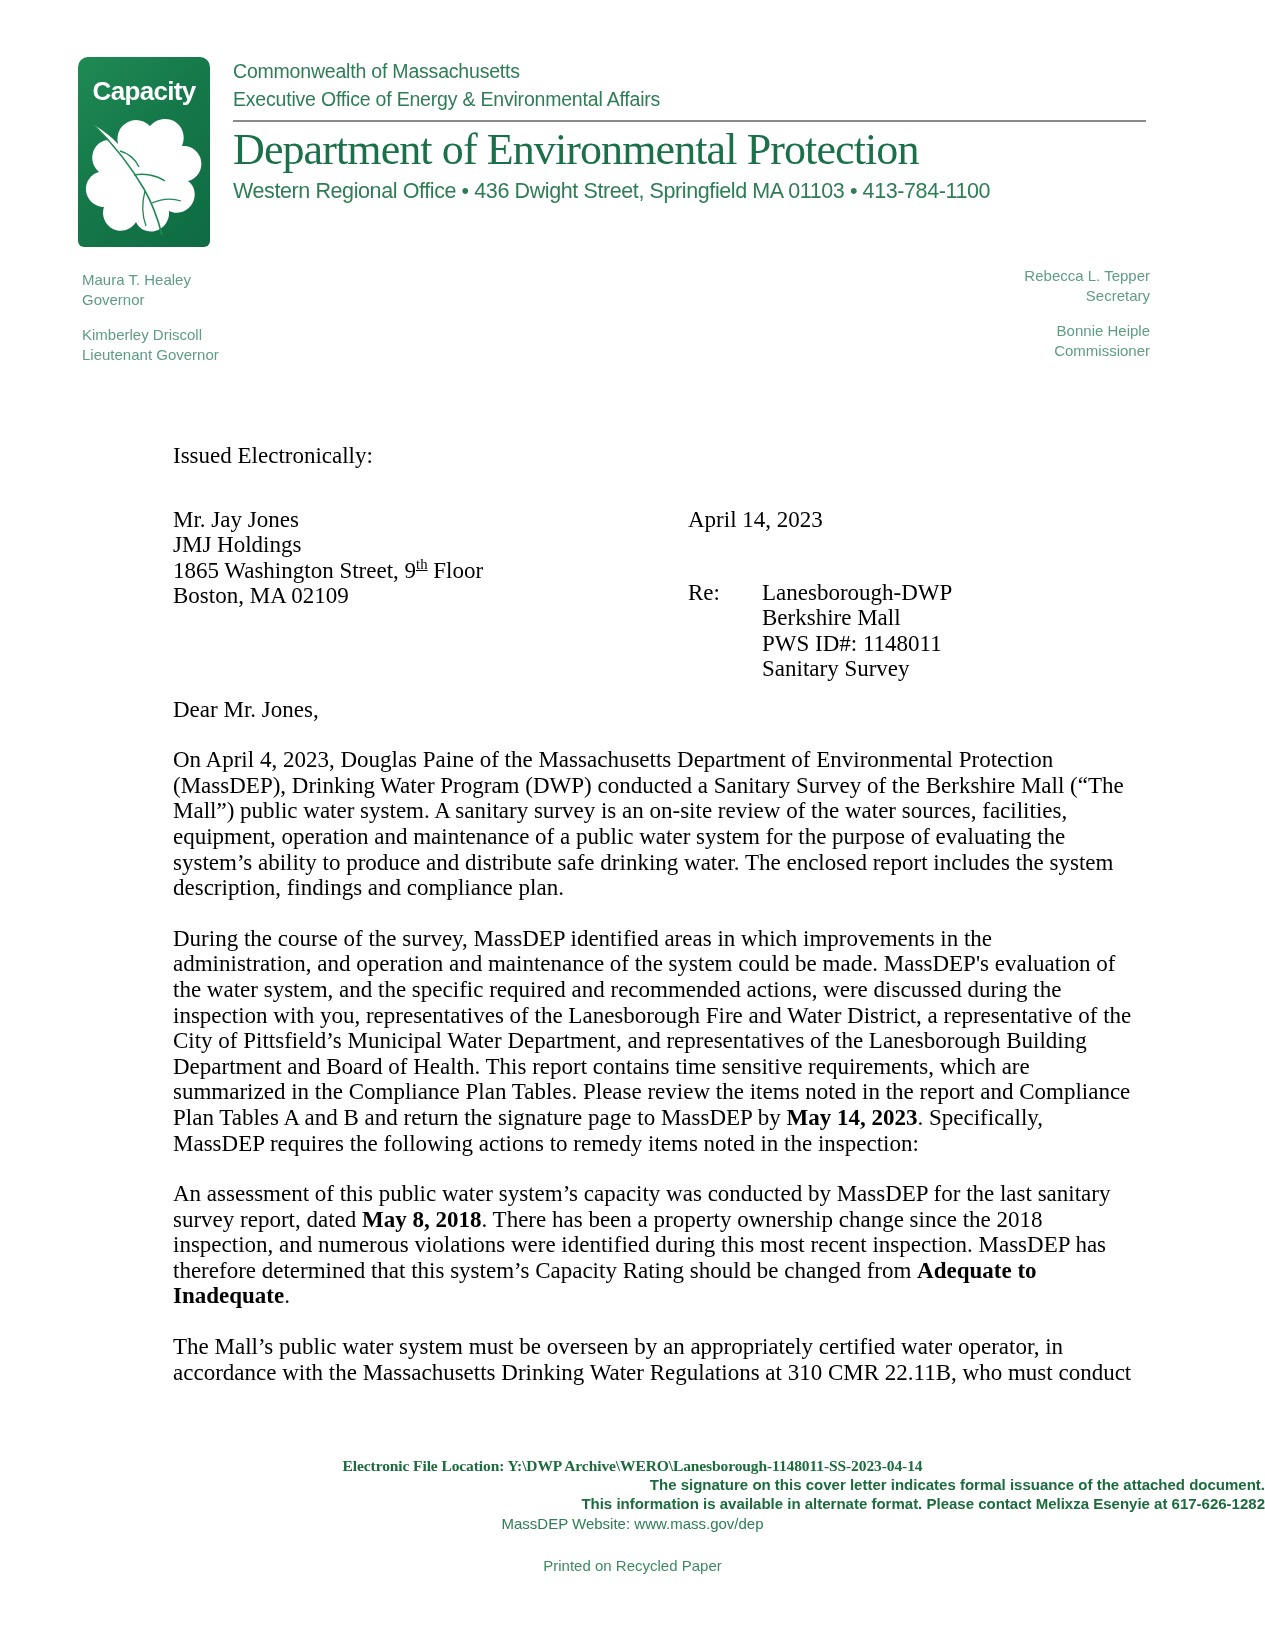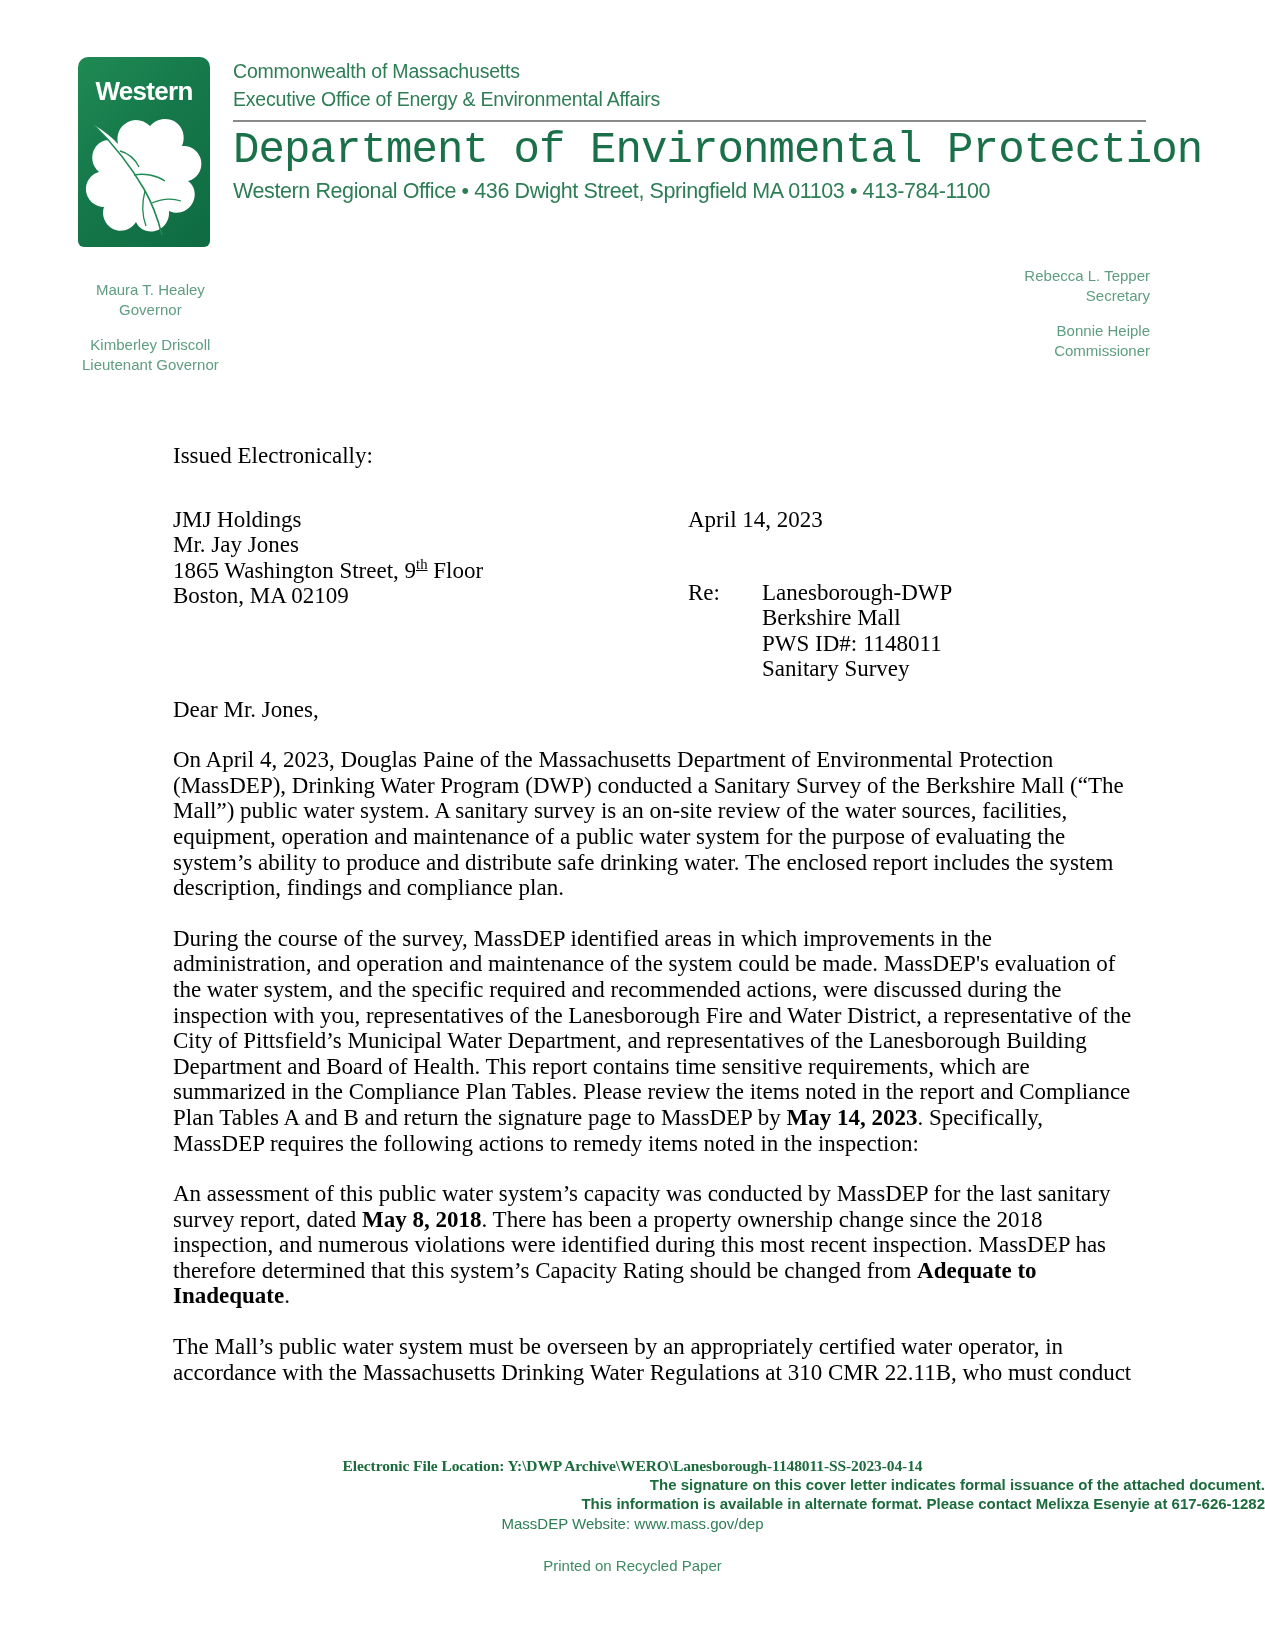--- a/index.html
+++ b/index.html
@@ -73,21 +73,21 @@
     white-space: nowrap;
   }
   .lh-rule {
     margin-top: 7px;
     margin-bottom: 2px;
     height: 2px;
     background: #8a8a8a;
     width: 913px;
   }
   .lh-dept {
-    font-family: Liberation Mono, monospace;
+    font-family: Liberation Serif, serif;
     font-size: 44px;
     color: #1a7048;
     line-height: 52px;
     letter-spacing: -0.9px;
     white-space: nowrap;
   }
   .lh-office {
     font-family: "Liberation Sans", sans-serif;
     font-size: 21.5px;
     color: #2d7d55;
@@ -104,22 +104,22 @@
     width: 1072px;
     height: 95px;
     font-family: "Liberation Sans", sans-serif;
     font-size: 15px;
     line-height: 19.5px;
     color: #5f9d82;
   }
   .officials .col-left {
     position: absolute;
     left: 4px;
-    top: 14px;
-    text-align: center;
+    top: 4px;
+    text-align: left;
   }
   .officials .col-right {
     position: absolute;
     right: 0px;
     top: 0;
     text-align: right;
   }
   .off-group { margin-bottom: 16px; }
 
   
@@ -206,21 +206,21 @@
   }
 </style>
 </head>
 <body>
 
 <div class="page">
 
   <div class="letterhead">
 
     <div class="logo-box">
-      <div class="logo-wordmark">Western</div>
+      <div class="logo-wordmark">Capacity</div>
       <svg class="logo-leaf" viewBox="0 0 128 140" aria-hidden="true">
         <path fill="#ffffff" d="M12 18 C22 24 30 30 36 37 C34 27 38 19 46 15 C53 11 62 13 68 19 C74 12 84 10 92 14 C101 19 104 30 100 39 C109 38 117 44 119 53 C121 63 115 72 106 74 C113 79 115 89 110 97 C105 105 95 108 87 104 C88 113 82 122 73 124 C65 126 57 122 54 115 C49 123 39 126 31 122 C23 118 19 108 22 100 C13 100 5 93 4 84 C3 75 9 67 17 65 C10 59 8 49 13 41 C16 36 21 33 27 33 C22 28 17 23 12 18 Z"></path>
         <path fill="none" stroke="#1f8a54" stroke-width="1.6" d="M13 19 C30 36 48 58 62 82 C70 96 76 112 80 128"></path>
         <path fill="none" stroke="#1f8a54" stroke-width="1.3" d="M38 44 C46 46 53 52 57 60"></path>
         <path fill="none" stroke="#1f8a54" stroke-width="1.3" d="M52 68 C62 66 74 68 83 74"></path>
         <path fill="none" stroke="#1f8a54" stroke-width="1.3" d="M63 84 C60 95 60 108 64 119"></path>
         <path fill="none" stroke="#1f8a54" stroke-width="1.3" d="M70 96 C79 92 90 91 99 94"></path>
       </svg>
     </div>
 
@@ -255,22 +255,22 @@
       </div>
     </div>
   </div>
 
   <div class="body-area">
 
     <div class="issued">Issued Electronically:</div>
 
     <div class="addr-row">
       <div class="addr-block">
+        <div>Mr. Jay Jones</div>
         <div>JMJ Holdings</div>
-        <div>Mr. Jay Jones</div>
         <div><span>1865 Washington Street, 9</span><sup>th</sup><span> Floor</span></div>
         <div>Boston, MA 02109</div>
       </div>
 
       <div class="date-block">April 14, 2023</div>
 
       <div class="re-block">
         <div class="re-label">Re:</div>
         <div class="re-lines">
           <div>Lanesborough-DWP</div>

